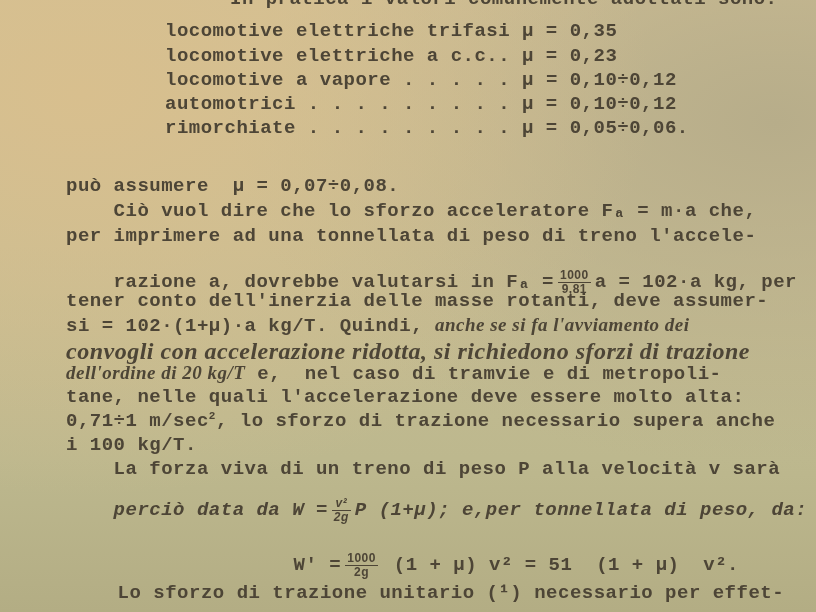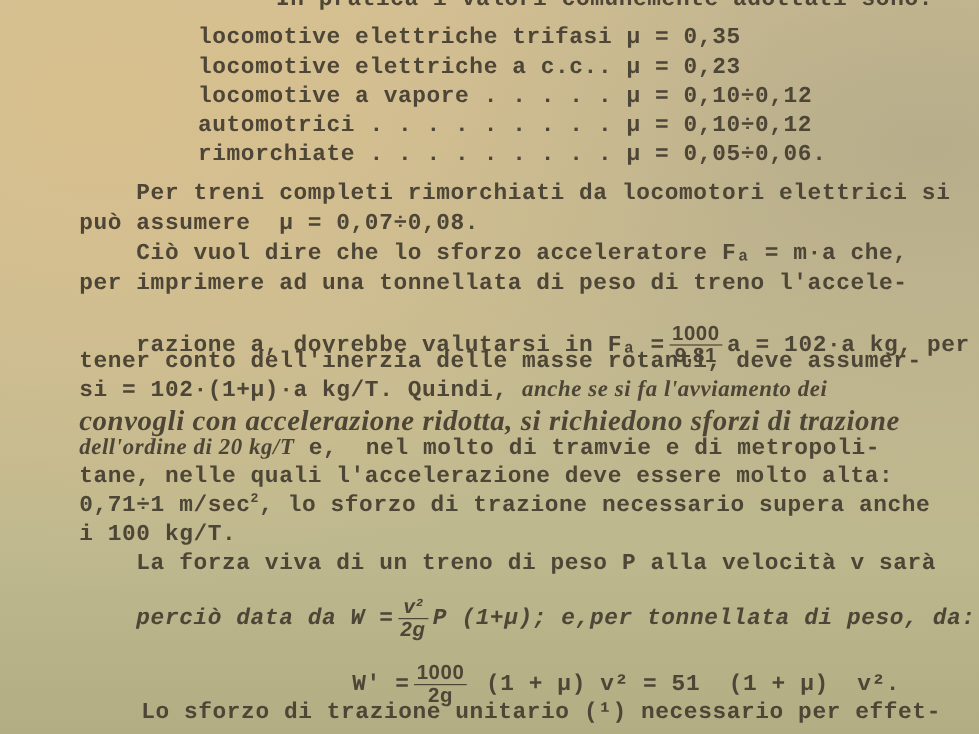--- a/index.html
+++ b/index.html
@@ -5,49 +5,48 @@
   html,body{margin:0;padding:0;}
   body{width:816px;height:612px;overflow:hidden;position:relative;
     background:
       radial-gradient(ellipse at 10% 15%, #d8bf8e 0%, rgba(216,191,142,0) 55%),
       radial-gradient(ellipse at 95% 20%, #b7ad8a 0%, rgba(183,173,138,0) 50%),
       linear-gradient(180deg,#d2c196 0%,#c7bd93 40%,#bdb88e 75%,#b3ad84 100%);
     font-family:"Liberation Mono","DejaVu Sans Mono",monospace;color:#4a4234;}
   .page{position:absolute;left:0;top:0;width:816px;height:612px;filter:blur(0.5px);}
   .line{position:absolute;white-space:pre;font-size:19px;letter-spacing:0.5px;font-weight:bold;color:#4d4536;}
   .it{font-style:italic;font-family:"Liberation Serif","DejaVu Serif",serif;}
-  .frac{display:inline-block;vertical-align:middle;text-align:center;font-family:"Liberation Sans","DejaVu Sans",sans-serif;font-size:17px;line-height:1.05;margin:0 4px;}
+  .frac{display:inline-block;vertical-align:middle;text-align:center;font-family:"Liberation Sans","DejaVu Sans",sans-serif;font-size:12px;line-height:1.05;margin:0 4px;}
   .frac .num{display:block;border-bottom:1.5px solid #4d4536;padding:0 2px;}
   .frac .den{display:block;padding:0 2px;}
   sup{font-size:11px;}
 </style>
 </head>
 <body>
 
 <div class="page">
   <div class="line" style="left:230px;top:-12px;">In pratica i valori comunemente adottati sono:</div>
 
   <div class="line" style="left:165px;top:20px;"><span>locomotive elettriche trifasi</span> <span>μ = 0,35</span></div>
   <div class="line" style="left:165px;top:45px;"><span>locomotive elettriche a c.c..</span> <span>μ = 0,23</span></div>
   <div class="line" style="left:165px;top:69px;"><span>locomotive a vapore</span><span> . . . . .</span> <span>μ = 0,10÷0,12</span></div>
   <div class="line" style="left:165px;top:93px;"><span>automotrici</span><span> . . . . . . . . .</span> <span>μ = 0,10÷0,12</span></div>
   <div class="line" style="left:165px;top:117px;"><span>rimorchiate</span><span> . . . . . . . . .</span> <span>μ = 0,05÷0,06.</span></div>
 
-  <div class="line" style="left:66px;top:150px;">    Per treni completi rimorchiati da locomotori elettrici si</div>
   <div class="line" style="left:66px;top:175px;font-family:Liberation Mono, monospace;">può assumere  μ = 0,07÷0,08.</div>
 
   <div class="line" style="left:66px;top:200px;">    Ciò vuol dire che lo sforzo acceleratore Fₐ = m·a che,</div>
   <div class="line" style="left:66px;top:225px;">per imprimere ad una tonnellata di peso di treno l'accele-</div>
   <div class="line" style="left:66px;top:247px;">
     <span>razione a, dovrebbe valutarsi in Fₐ =</span><span class="frac"><span class="num">1000</span><span class="den">9,81</span></span><span>a = 102·a kg, per</span>
   </div>
   <div class="line" style="left:66px;top:290px;">tener conto dell'inerzia delle masse rotanti, deve assumer-</div>
   <div class="line" style="left:66px;top:314px;"><span>si = 102·(1+μ)·a kg/T. Quindi, </span><span class="it">anche se si fa l'avviamento dei</span></div>
   <div class="line it" style="left:66px;top:338px;font-size:24px;">convogli con accelerazione ridotta, si richiedono sforzi di trazione</div>
-  <div class="line" style="left:66px;top:362px;"><span class="it">dell'ordine di 20 kg/T</span><span> e,  nel molto di tramvie e di metropoli-</span></div>
+  <div class="line" style="left:66px;top:362px;"><span class="it">dell'ordine di 20 kg/T</span><span> e,  nel caso di tramvie e di metropoli-</span></div>
   <div class="line" style="left:66px;top:386px;">tane, nelle quali l'accelerazione deve essere molto alta:</div>
   <div class="line" style="left:66px;top:410px;"><span>0,71÷1 m/sec</span><sup>2</sup><span>, lo sforzo di trazione necessario supera anche</span></div>
   <div class="line" style="left:66px;top:434px;">i 100 kg/T.</div>
 
   <div class="line" style="left:66px;top:458px;">    La forza viva di un treno di peso P alla velocità v sarà</div>
   <div class="line" style="left:66px;top:475px;font-style:italic;">
     <span>perciò data da W =</span><span class="frac"><span class="num">v²</span><span class="den">2g</span></span><span>P (1+μ); e,per tonnellata di peso, da:</span>
   </div>
 
   <div class="line" style="left:246px;top:530px;">

